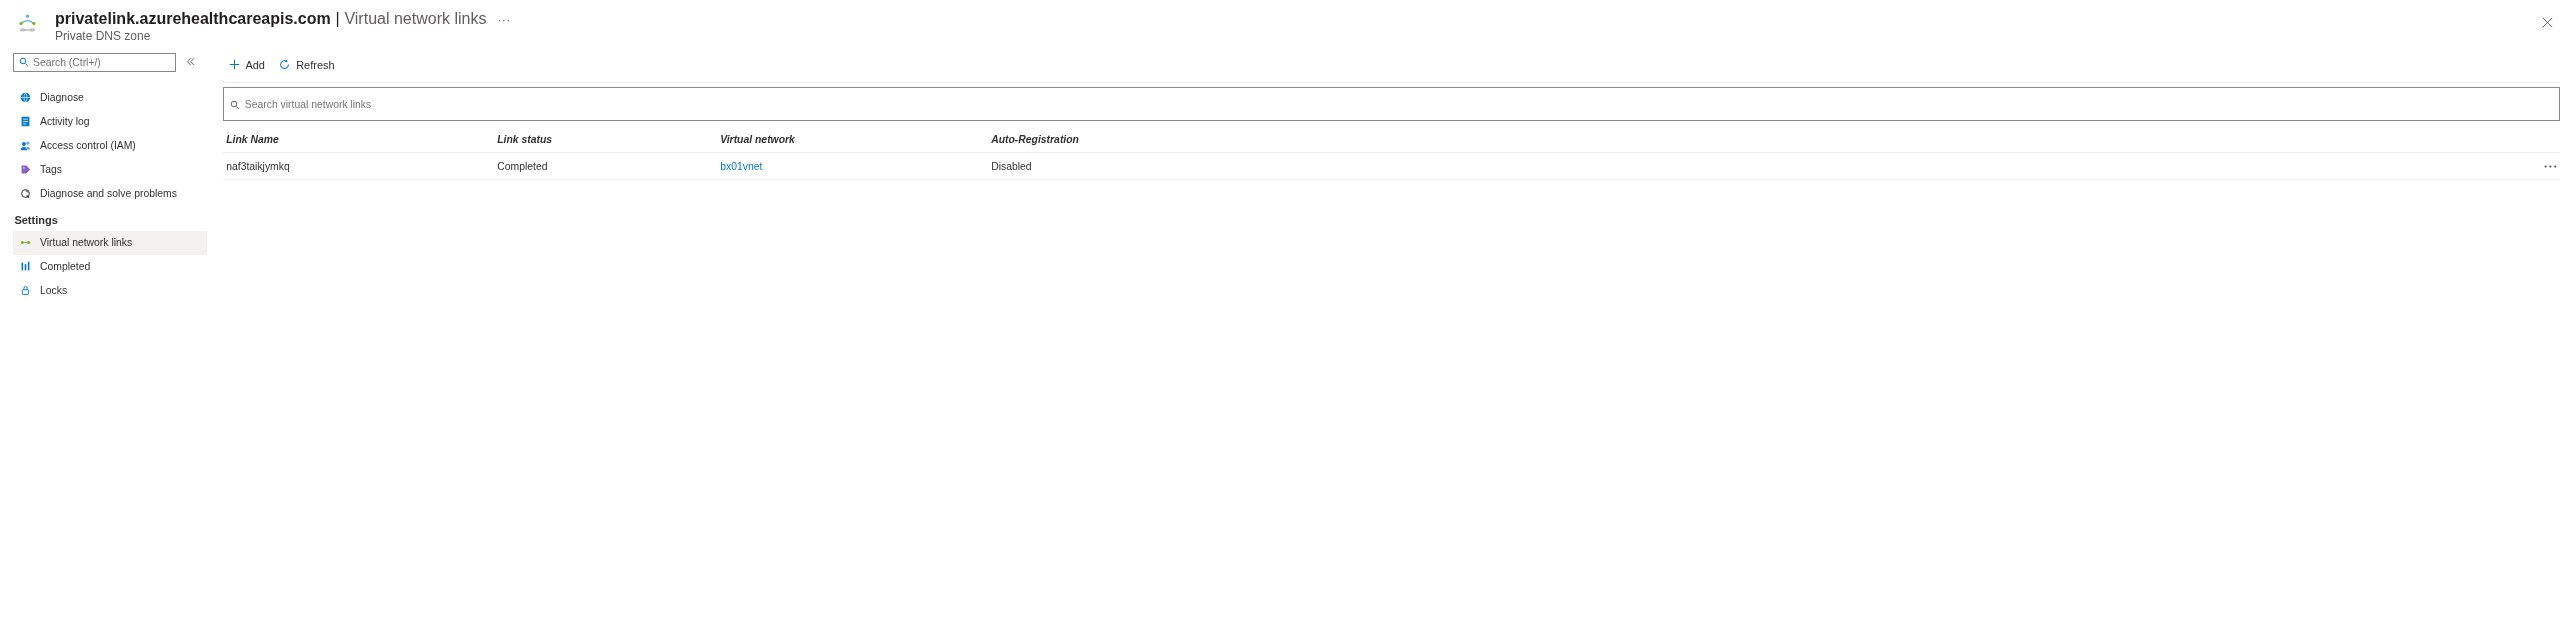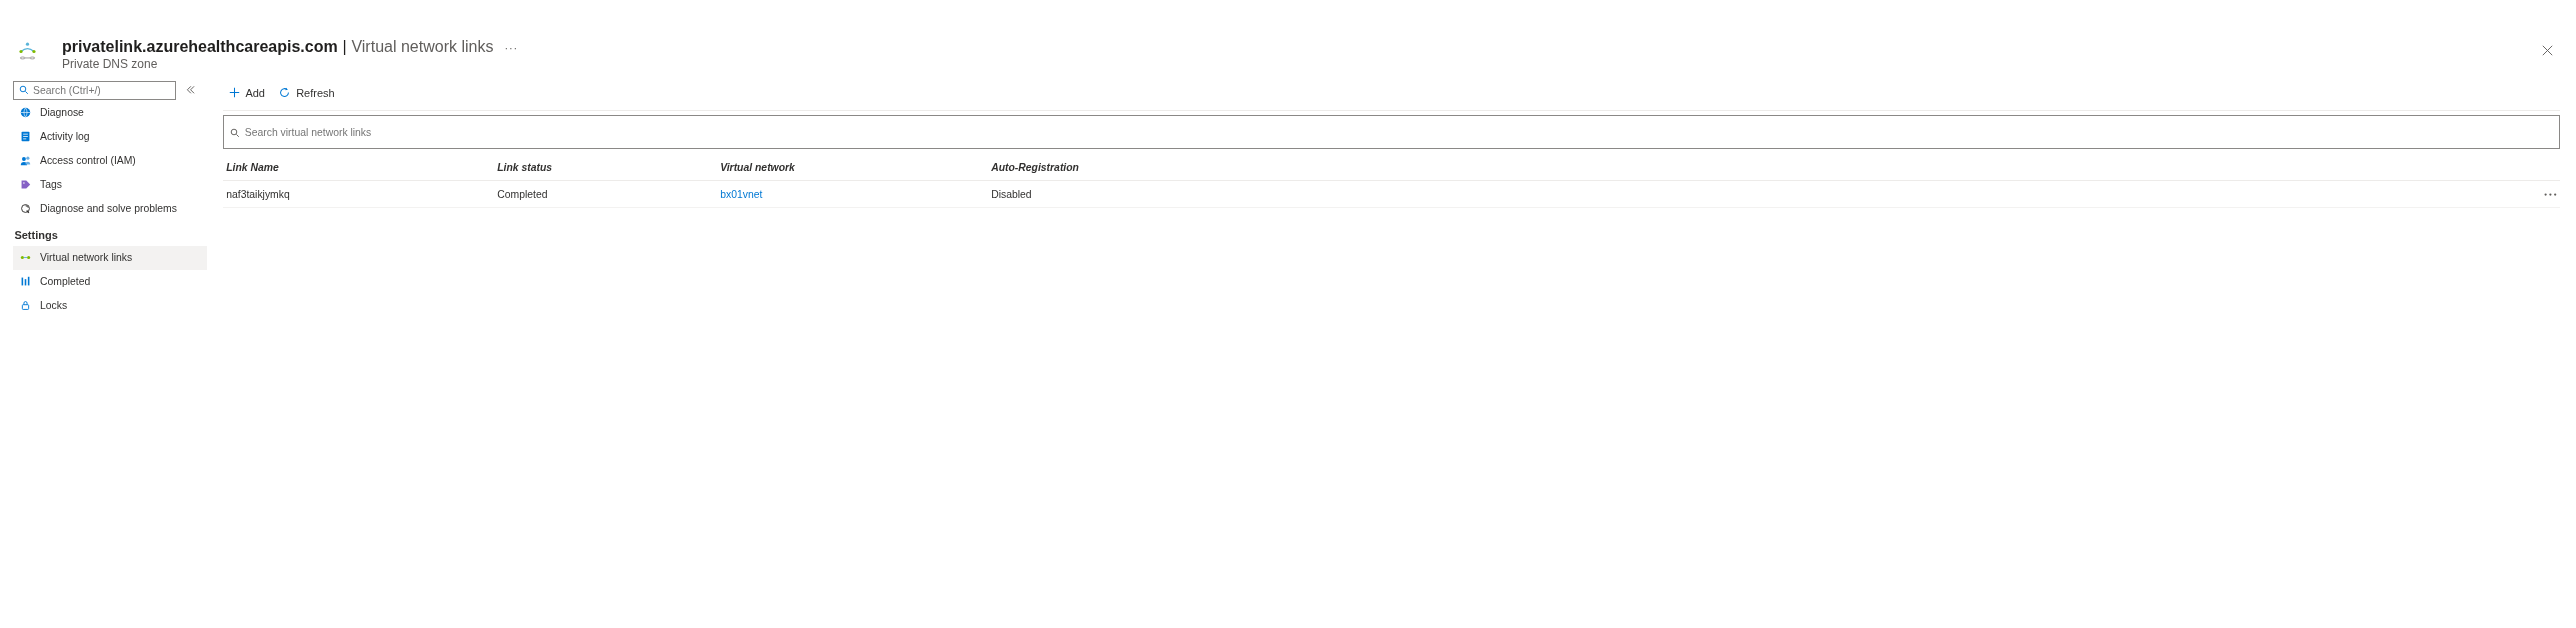--- a/index.html
+++ b/index.html
@@ -11,22 +11,21 @@
     width: 2576px;
     height: 628px;
     overflow: hidden;
   }
 
   
   .page-header {
     display: flex;
     align-items: flex-start;
     padding: 9.6px 16px 6.4px 16px;
-    gap: 24px;
-    margin-top: 28px;
+    gap: 17px;
   }
   .resource-icon-wrap {
     width: 22px; height: 22px;
     display: flex; align-items: center; justify-content: center;
     margin-top: 3.2px;
   }
   .title-block { flex: 0 0 auto; }
   .title-line {
     display: flex; align-items: baseline; gap: 4.8px;
     font-size: 16px;
@@ -53,21 +52,21 @@
 
   
   .sidebar {
     width: 207px;
     flex: 0 0 207px;
     padding: 3.2px 0 0 12.8px;
     position: relative;
   }
   .sidebar-search-row {
     display: flex; align-items: center; gap: 6.4px;
-    margin-bottom: 1px;
+    margin-bottom: 14px;
     padding-right: 3.2px;
   }
   .sidebar-search {
     display: flex; align-items: center;
     border: 0.8px solid #8a8886;
     height: 19px;
     width: 163px;
     padding: 0 4.8px;
     gap: 4.8px;
     background: #fff;

